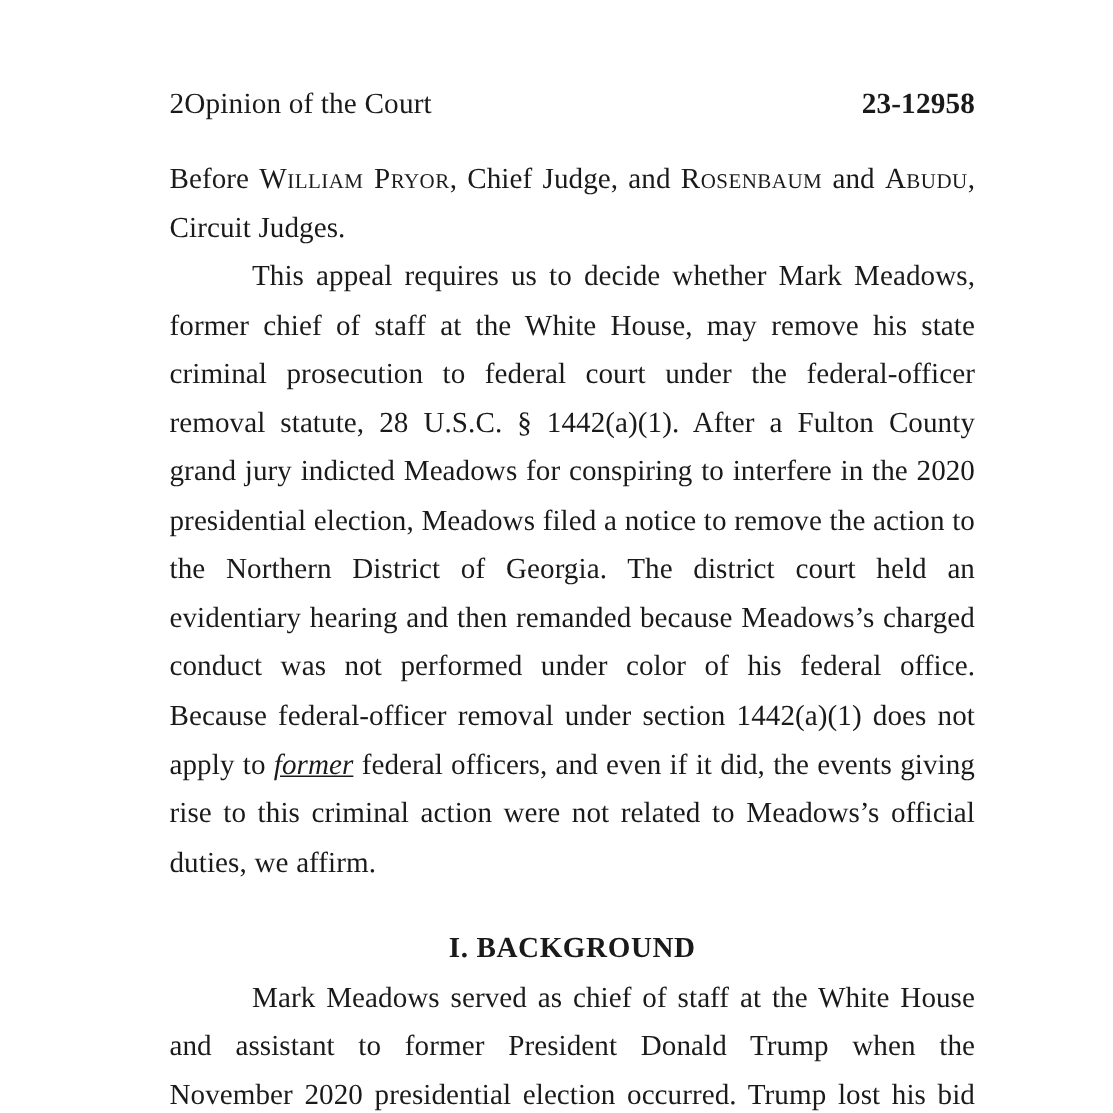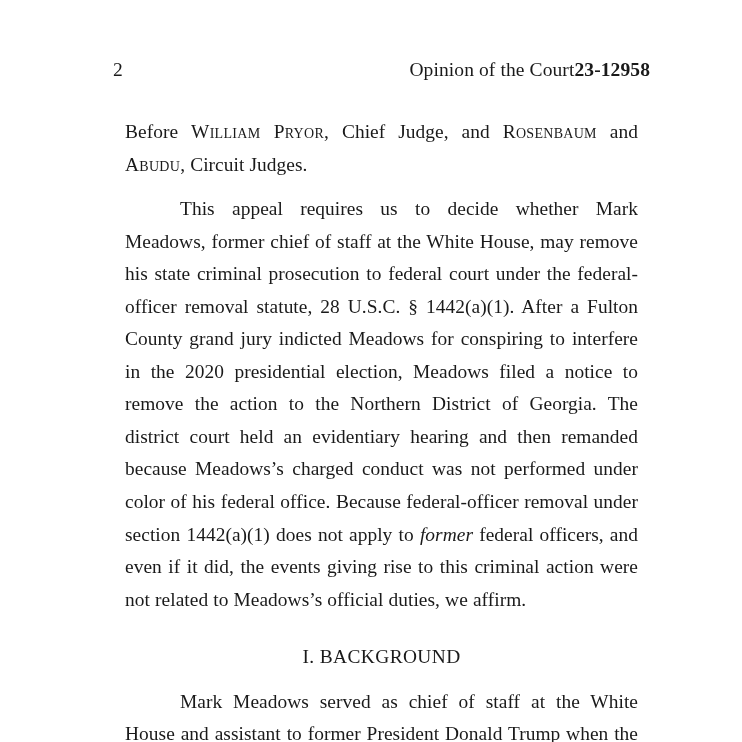--- a/index.html
+++ b/index.html
@@ -38,39 +38,39 @@
     font-size: 19.5px;
     line-height: 26px;
     letter-spacing: 0.1px;
   }
   .running-header .hdr-page-number {
     flex: 0 0 auto;
     text-align: left;
   }
   .running-header .hdr-title {
     flex: 1 1 auto;
-    text-align: right;
+    text-align: left;
     font-family: Liberation Serif, serif;
   }
   .running-header .hdr-docket {
     flex: 0 0 auto;
     text-align: right;
     font-weight: bold;
   }
 
   
   .body-column {
     position: absolute;
     top: 104px;
     left: 113px;
     width: 537px;
   }
 
   p.para {
-    margin: 12px;
+    margin: 0;
     font-size: 19.4px;
     line-height: 32.55px;
     text-align: justify;
     text-justify: inter-word;
     hyphens: none;
     letter-spacing: 0.05px;
     word-spacing: 0.2px;
   }
   p.para.last-line-natural {
     text-align-last: left;
@@ -90,28 +90,29 @@
     text-indent: 55px;
   }
 
   .smallcaps {
     font-variant: small-caps;
     font-feature-settings: "smcp" 1;
     letter-spacing: 0.3px;
   }
   .ital {
     font-style: italic;
+    text-decoration: underline;
   }
 
   
   h2.section-heading {
     margin: 25px 0 0 0;
     font-size: 19.4px;
     line-height: 32.55px;
-    font-weight: normal;
+    font-weight: bold;
     text-align: center;
     letter-spacing: 0.4px;
   }
 
   .background-body {
     margin-top: 5px;
   }
 </style>
 </head>
 <body>

